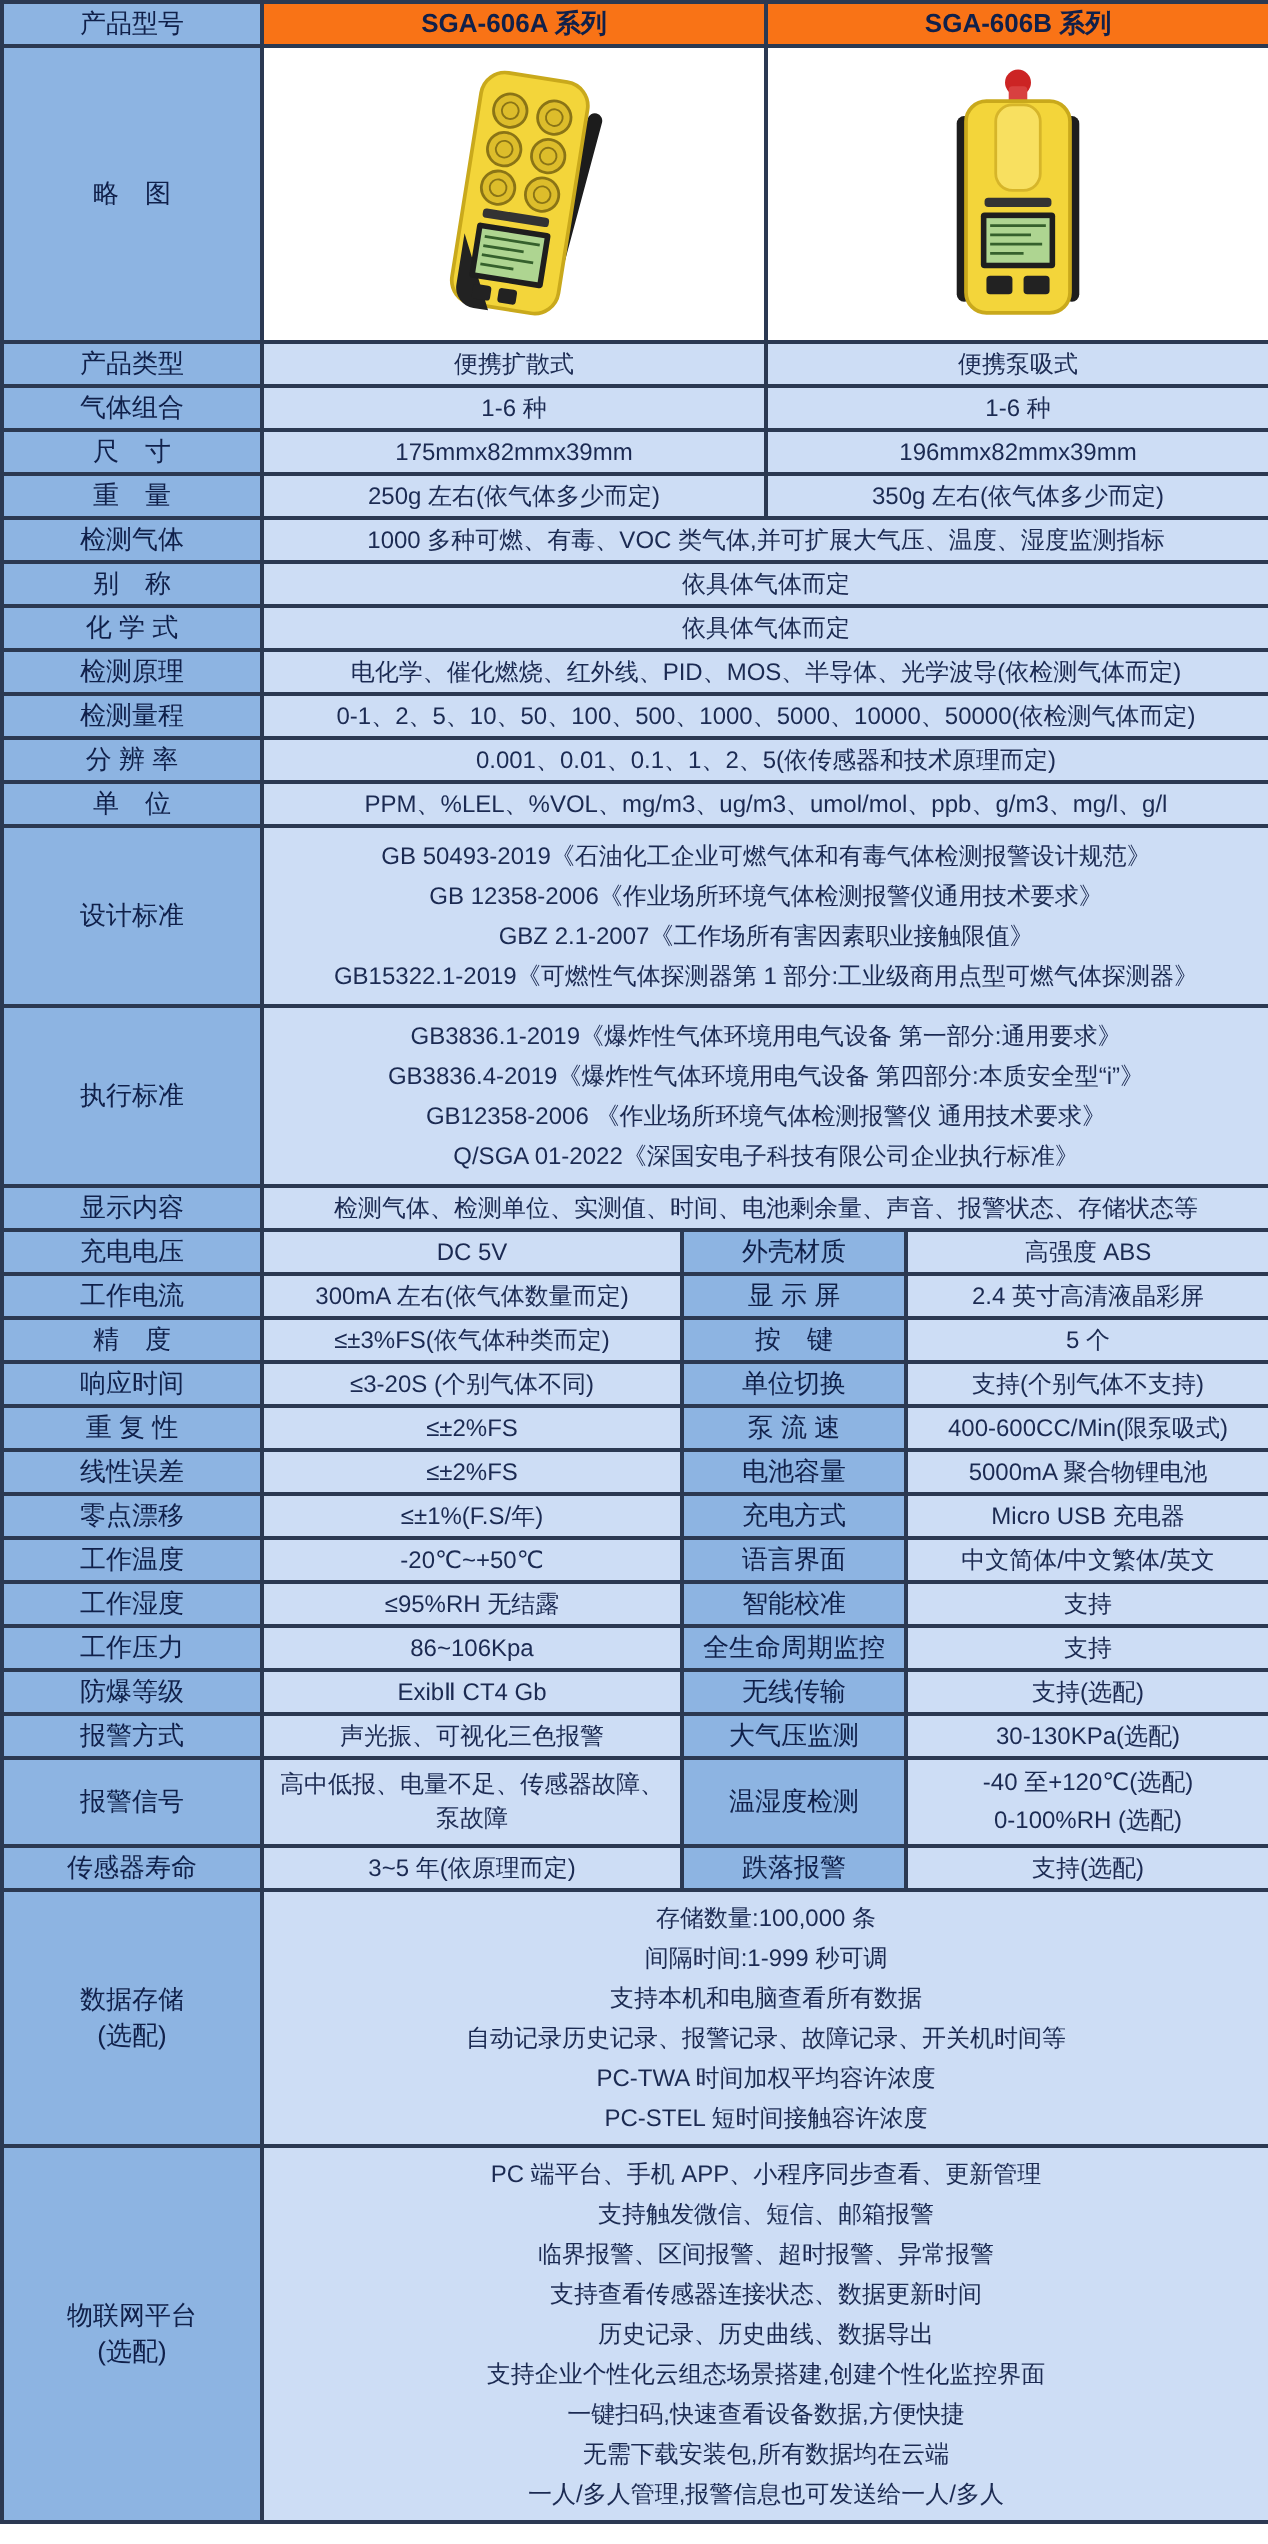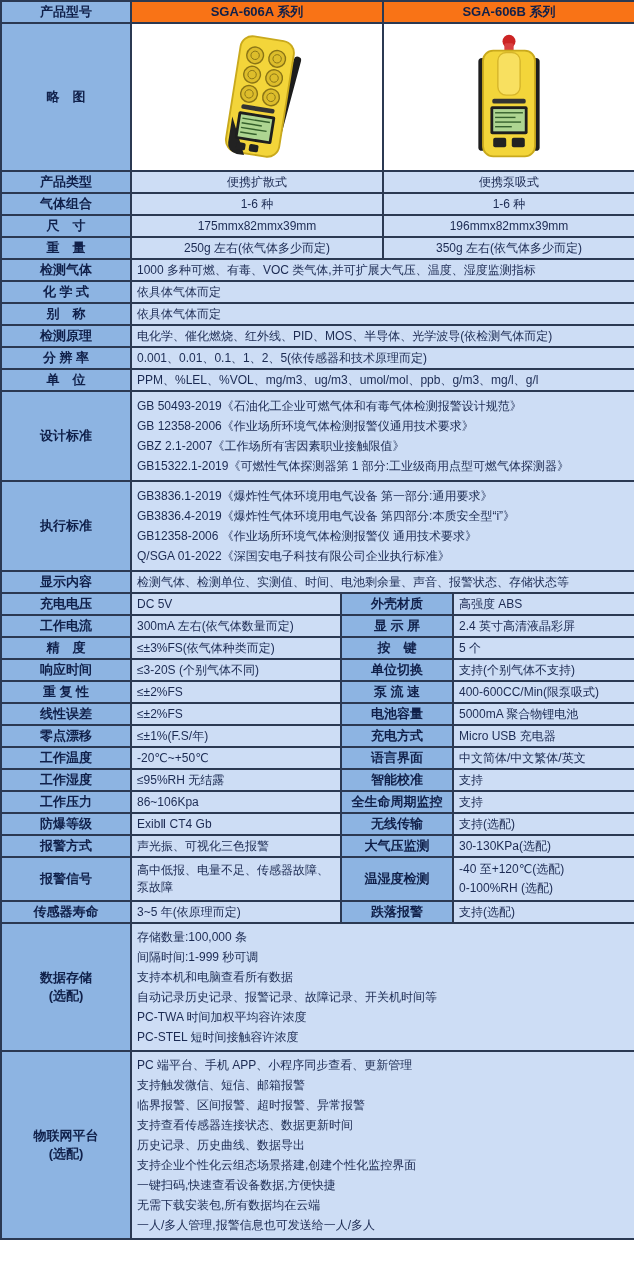--- a/index.html
+++ b/index.html
@@ -1,20 +1,20 @@
 <!DOCTYPE html>
 <html><head>
 <meta charset="utf-8">
 <style>
   html,body { margin:0; padding:0; background:#fff; }
   body { width:634px; font-family:"Liberation Sans","DejaVu Sans",sans-serif; }
   table.spec { border-collapse:collapse; width:634px; table-layout:fixed; }
   td { border:2px solid #2b3952; vertical-align:middle; padding:1px 5px; overflow:hidden; }
-  .lbl { background:#8db4e2; color:#10204a; font-weight:bold; font-size:13px; text-align:center; }
-  .val { background:#cdddf5; color:#1b2a52; font-size:12px; text-align:left; }
+  .lbl { background:#8db4e2; color:#10204a; font-weight:normal; font-size:13px; text-align:center; }
+  .val { background:#cdddf5; color:#1b2a52; font-size:12px; text-align:center; }
   .c   { text-align:center; }
   .hd  { background:#f97316; color:#10204a; font-weight:bold; font-size:13px; text-align:center; }
   .img { background:#ffffff; text-align:center; padding:2px; }
   tr.r    { height:22px; }
   tr.r2   { height:44px;padding-left:40px; }
   tr.sk   { height:148px;border-radius:17px; }
   tr.h4   { height:90px; }
   tr.h6   { height:128px; }
   tr.h9   { height:188px; }
   .ml div { line-height:20px; white-space:nowrap; }
@@ -120,30 +120,34 @@
     <td class="lbl">重　量</td>
     <td class="val c" colspan="2">250g 左右(依气体多少而定)</td>
     <td class="val c" colspan="2">350g 左右(依气体多少而定)</td>
   </tr>
 
   <tr class="r">
     <td class="lbl">检测气体</td>
     <td class="val" colspan="4">1000 多种可燃、有毒、VOC 类气体,并可扩展大气压、温度、湿度监测指标</td>
   </tr>
   <tr class="r">
+    <td class="lbl">别　称</td>
+    <td class="val" colspan="4">依具体气体而定</td>
+  </tr>
+  <tr class="r">
     <td class="lbl">化 学 式</td>
     <td class="val" colspan="4">依具体气体而定</td>
   </tr>
   <tr class="r">
-    <td class="lbl">别　称</td>
-    <td class="val" colspan="4">依具体气体而定</td>
-  </tr>
-  <tr class="r">
     <td class="lbl">检测原理</td>
     <td class="val" colspan="4">电化学、催化燃烧、红外线、PID、MOS、半导体、光学波导(依检测气体而定)</td>
+  </tr>
+  <tr class="r">
+    <td class="lbl">检测量程</td>
+    <td class="val" colspan="4">0-1、2、5、10、50、100、500、1000、5000、10000、50000(依检测气体而定)</td>
   </tr>
   <tr class="r">
     <td class="lbl">分 辨 率</td>
     <td class="val" colspan="4">0.001、0.01、0.1、1、2、5(依传感器和技术原理而定)</td>
   </tr>
   <tr class="r">
     <td class="lbl">单　位</td>
     <td class="val" colspan="4">PPM、%LEL、%VOL、mg/m3、ug/m3、umol/mol、ppb、g/m3、mg/l、g/l</td>
   </tr>
 

